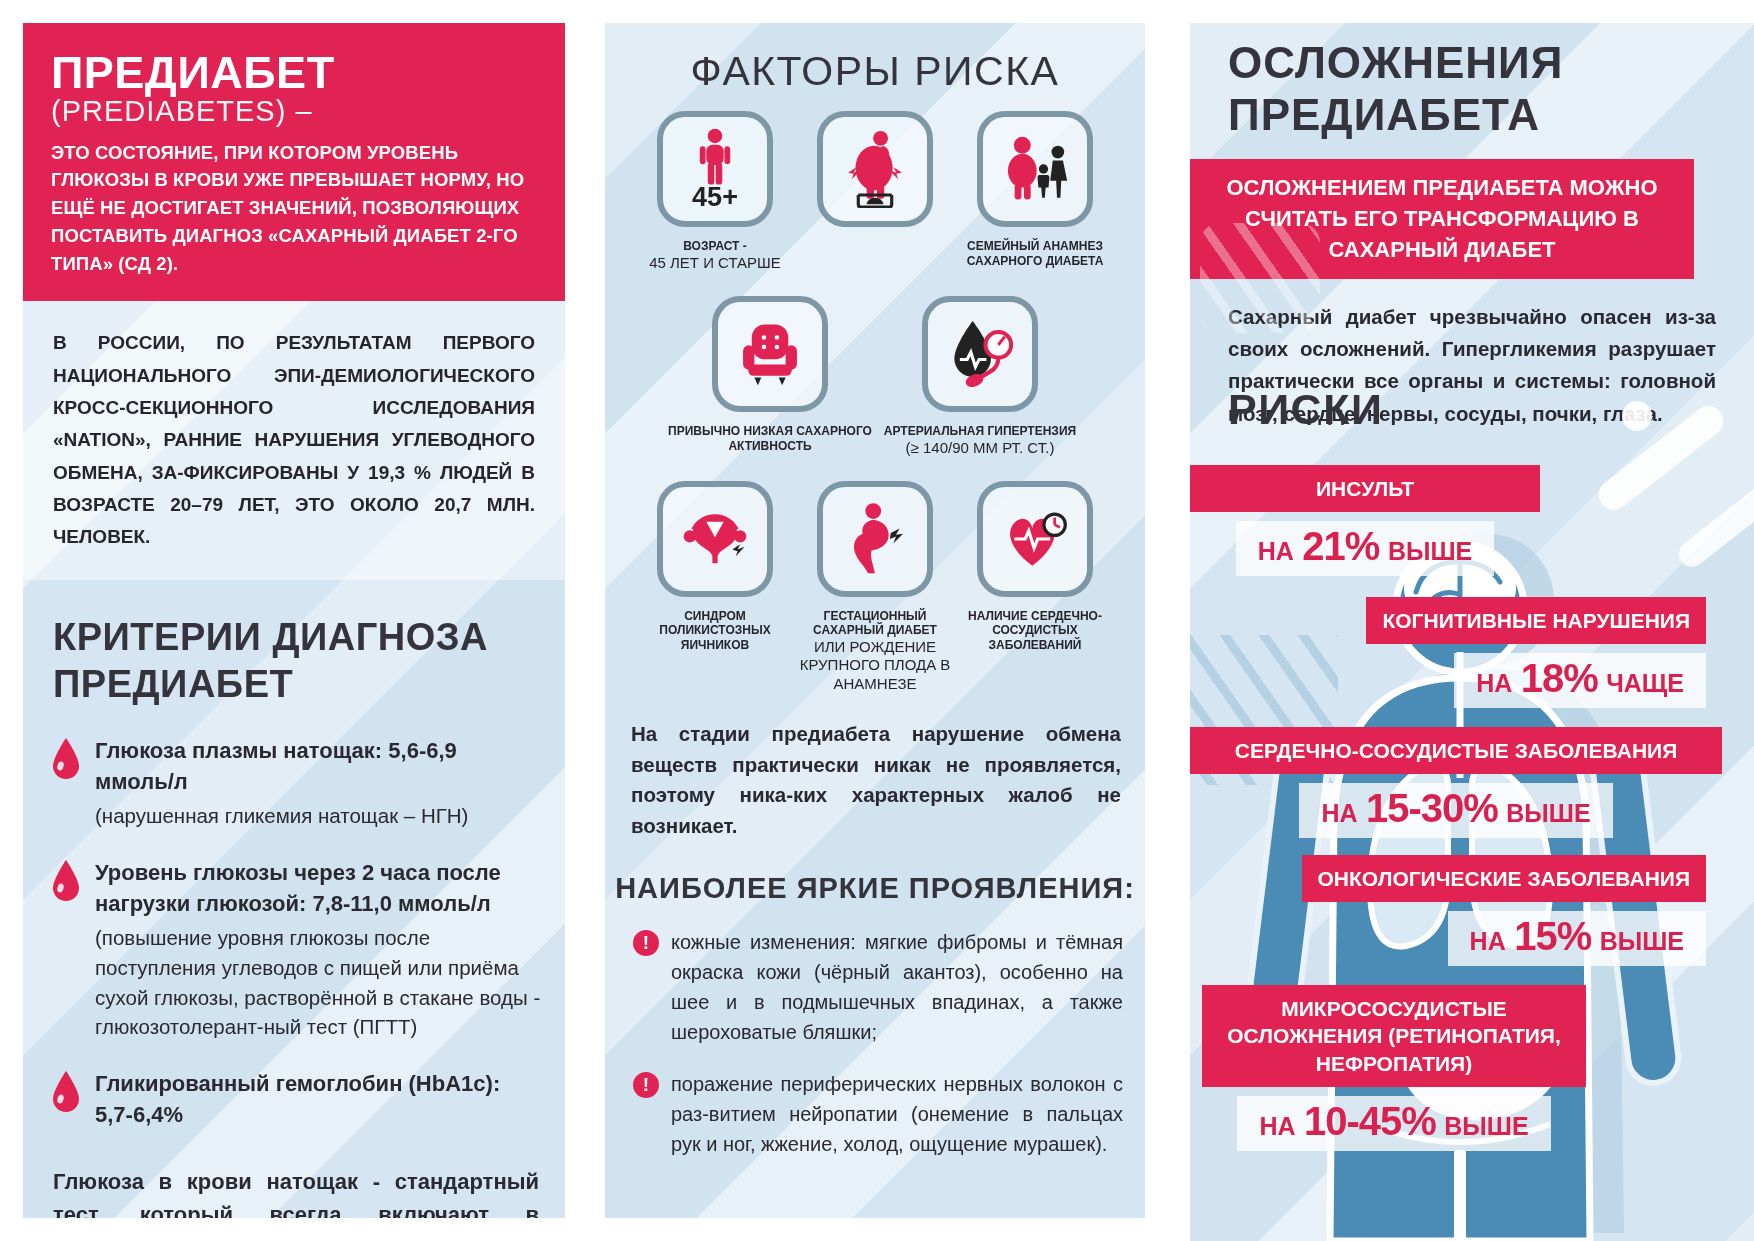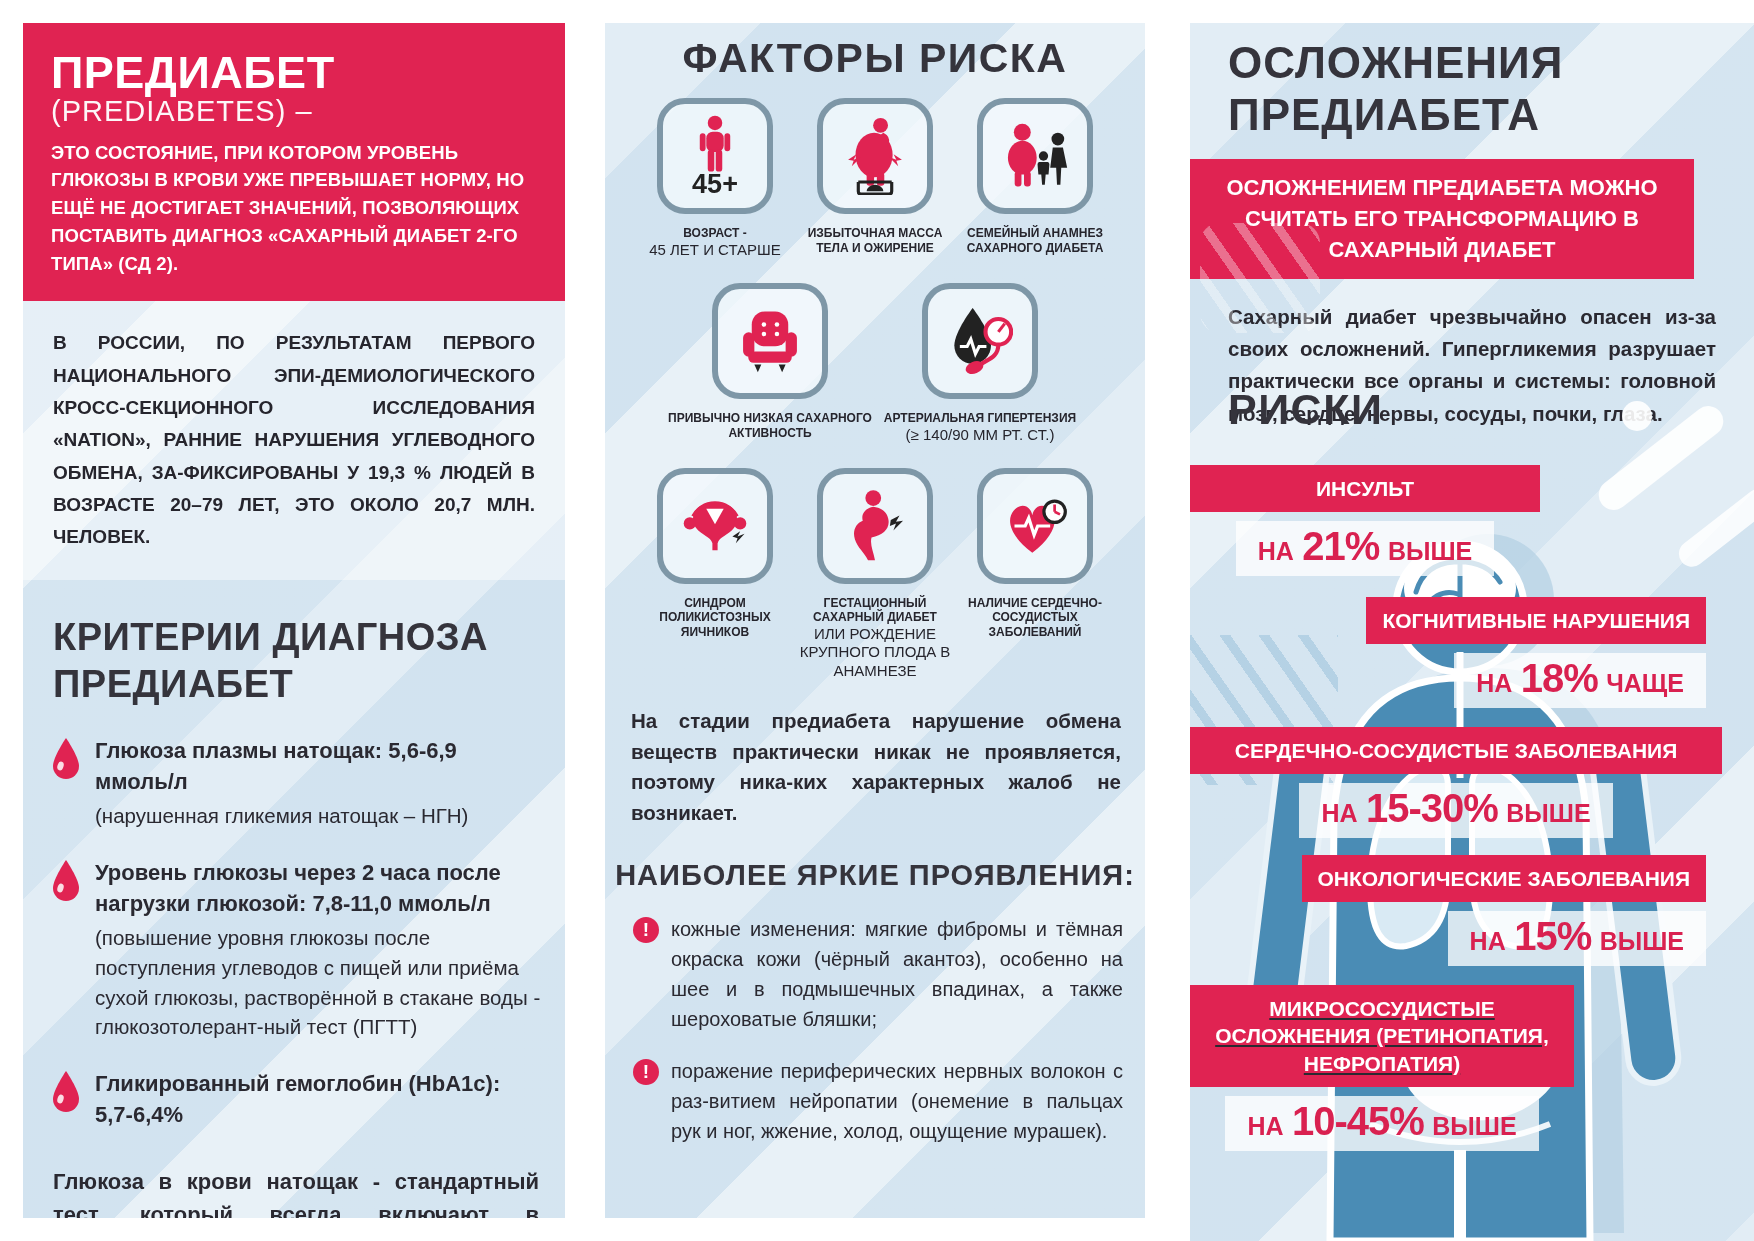--- a/index.html
+++ b/index.html
@@ -31,21 +31,21 @@
          line-height:1.7;text-align:justify;color:#26252d;}
   .criteria-title{margin:34px 26px 0 30px;font-size:38px;font-weight:800;line-height:1.25;
                   letter-spacing:0.5px;color:#35343c;}
   .crit-item{display:flex;margin:26px 24px 0 28px;}
   .drop-ic{flex:0 0 30px;margin:2px 14px 0 0;}
   .crit-main{font-size:22px;font-weight:700;line-height:1.42;}
   .crit-note{font-size:20.5px;font-weight:400;line-height:1.45;margin-top:4px;}
   .footnote{margin:34px 26px 0 30px;font-size:22px;font-weight:700;line-height:1.5;text-align:justify;}
 
   
-  .mid-title{margin-top:12px;text-align:center;font-size:41px;font-weight:700;letter-spacing:1.5px;color:#35343c;}
+  .mid-title{margin-top:25px;text-align:center;font-size:41px;font-weight:400;letter-spacing:1.5px;color:#35343c;}
   .f-row{display:flex;justify-content:center;margin-top:16px;}
   .f-row.r2{margin-top:24px;}
   .f-row.r3{margin-top:24px;}
   .factor{width:160px;display:flex;flex-direction:column;align-items:center;}
   .f-row.r2 .factor{width:210px;}
   .f-box{width:104px;height:104px;border:6px solid #7e97a7;border-radius:28px;
          background:rgba(243,249,253,0.8);display:flex;flex-direction:column;
          align-items:center;justify-content:center;}
   .f-badge{font-size:27px;font-weight:800;color:#222;line-height:1;margin-top:-2px;}
   .f-label{margin-top:12px;text-align:center;font-size:12px;font-weight:700;line-height:1.22;color:#26252d;}
@@ -68,21 +68,21 @@
   .risk-banner{background:#e02352;color:#fff;font-weight:700;font-size:21px;line-height:1.3;
                padding:10px 16px;text-align:center;box-sizing:border-box;}
   .risk .block{display:block;width:100%;}
   .pv-strip{display:inline-block;background:rgba(255,255,255,0.78);padding:3px 22px 7px;margin-top:9px;white-space:nowrap;}
   .pv-pre,.pv-suf{font-size:25px;font-weight:800;color:#d92150;}
   .pv-val{font-size:40px;font-weight:800;color:#d92150;letter-spacing:-1px;padding:0 4px;}
   .risk-1{top:442px;left:0;width:350px;text-align:center;}
   .risk-2{top:574px;right:48px;display:flex;flex-direction:column;align-items:flex-end;text-align:center;}
   .risk-3{top:704px;left:0;width:532px;text-align:center;}
   .risk-4{top:832px;right:48px;display:flex;flex-direction:column;align-items:flex-end;text-align:center;}
-  .risk-5{top:962px;left:0;width:384px;text-align:center;text-decoration:underline;}
+  .risk-5{top:962px;left:12px;width:384px;text-align:center;}
   .deco{position:absolute;background:#fff;border-radius:20px;z-index:0;}
   .deco.c1{width:150px;height:30px;right:18px;top:420px;transform:rotate(-38deg);opacity:.9;}
   .deco.c2{width:110px;height:26px;right:-26px;top:492px;transform:rotate(-38deg);opacity:.85;}
   .deco.dot{width:30px;height:30px;border-radius:50%;right:102px;top:378px;opacity:.9;}
   .deco.hatch{width:170px;height:150px;left:-22px;top:612px;border-radius:0;background:
       repeating-linear-gradient(55deg,rgba(124,175,207,0.45) 0 9px,transparent 9px 32px);opacity:.8;}
   .deco.hatch2{width:120px;height:110px;left:10px;top:200px;background:
       repeating-linear-gradient(55deg,rgba(255,255,255,0.5) 0 9px,transparent 9px 30px);opacity:.7;}
   svg{display:block;}
 </style>
@@ -165,21 +165,20 @@
             <ellipse cx="34" cy="41" rx="20" ry="24"></ellipse>
             <rect x="26" y="60" width="8" height="14" rx="3"></rect>
             <rect x="37" y="60" width="8" height="14" rx="3"></rect>
             <path d="M6,46 l9,-6 l-3,6 l8,-3 l-10,10 l2,-6 z"></path>
             <path d="M64,46 l-9,-6 l3,6 l-8,-3 l10,10 l-2,-6 z"></path>
           </g>
           <path d="M17,70 h36 M17,70 v10 q0,3 3,3 h30 q3,0 3,-3 v-10" stroke="#222" stroke-width="3.4" fill="none"></path>
           <path d="M26,80 a9,7 0 0 1 18,0 z" fill="#222"></path>
         </svg>
       </div>
-      <div class="f-label">ИЗБЫТОЧНАЯ МАССА ТЕЛА И ОЖИРЕНИЕ</div>
     </div>
     <div class="factor">
       <div class="f-box">
         <svg width="66" height="70" viewBox="0 0 78 80">
           <g fill="#e02352">
             <circle cx="24" cy="12" r="10"></circle>
             <ellipse cx="24" cy="42" rx="17" ry="20"></ellipse>
             <rect x="15" y="58" width="8" height="18" rx="3.5"></rect>
             <rect x="26" y="58" width="8" height="18" rx="3.5"></rect>
           </g>

